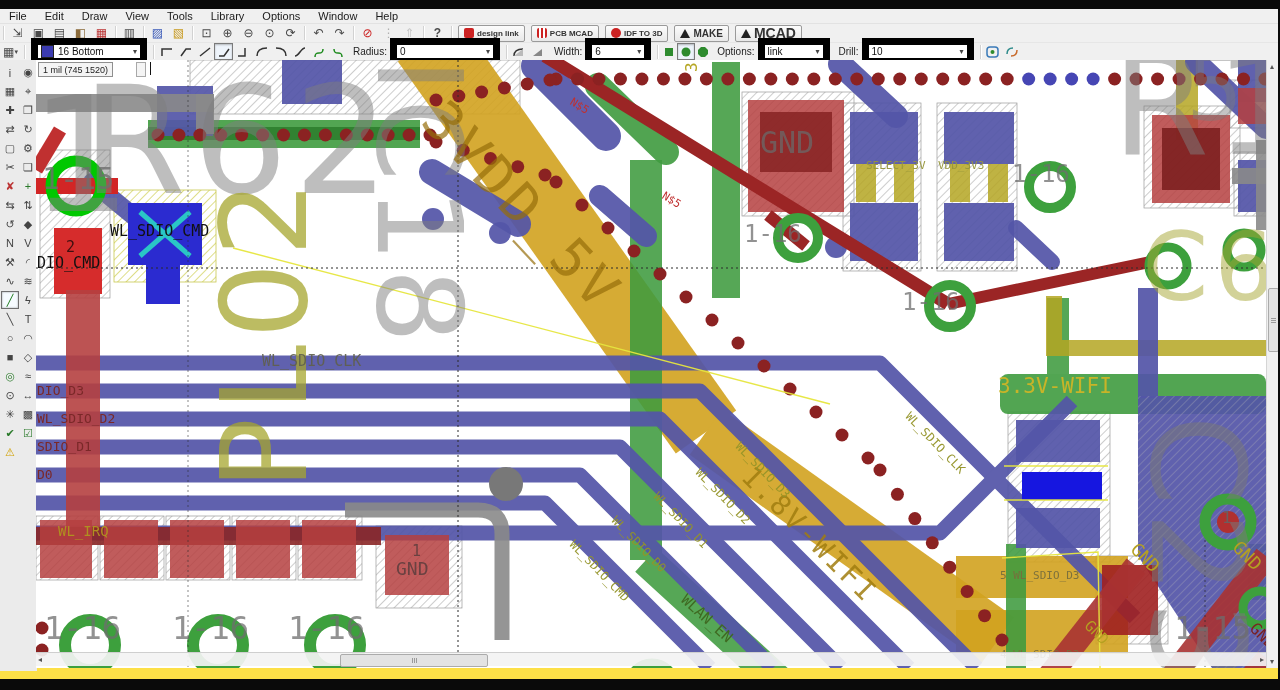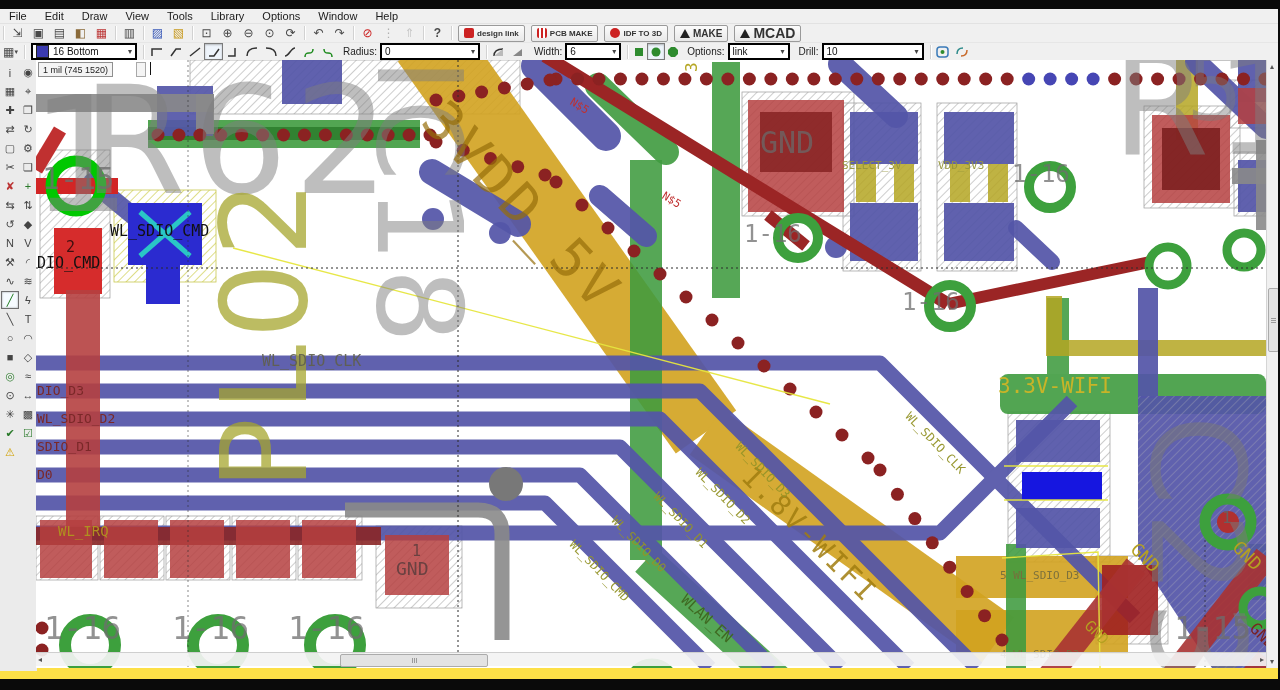--- a/index.html
+++ b/index.html
@@ -16,21 +16,21 @@
             display:flex;align-items:center;border-bottom:1px solid #bdbdbd;font-size:10px;color:#222;}
   .tbtn{width:19px;height:16px;display:flex;align-items:center;justify-content:center;
         font-size:12px;color:#4a4a4a;border:1px solid transparent;border-radius:2px;margin:0 0;}
   .sep{width:1px;height:14px;background:#d2d2d2;margin:0 3px;box-shadow:1px 0 0 #fff;}
   .vbtn{height:15px;border:1px solid #9a9a9a;border-radius:2px;background:linear-gradient(#fcfcfc,#e8e8e8);
         display:flex;align-items:center;gap:3px;padding:0 5px;margin:0 3px;font-size:8px;font-weight:bold;color:#333;}
   .vlogo{width:10px;height:10px;background:#cc2222;display:inline-block;border-radius:2px;}
   .vlogo.bars{background:repeating-linear-gradient(90deg,#cc2222 0 2px,#fff 2px 4px);}
   .tri{width:0;height:0;border-left:5px solid transparent;border-right:5px solid transparent;
        border-bottom:9px solid #222;display:inline-block;}
-  .combo{height:13px;border:2px solid #000000;background:#fff;display:inline-flex;align-items:center;
+  .combo{height:13px;border:7px solid #000000;background:#fff;display:inline-flex;align-items:center;
          padding:0 3px;margin:0 3px;font-size:10px;color:#111;position:relative;}
   .combo .car{margin-left:6px;font-size:8px;color:#444;}
   .lbl{margin-left:6px;color:#222;}
   .mini{width:17px;height:15px;display:flex;align-items:center;justify-content:center;border:1px solid transparent;}
   .mini.sel{border:1px solid #7a7a7a;background:#eef4fb;box-shadow:inset 0 1px 2px rgba(0,0,0,.25);}
   .viaShape{width:16px;height:15px;display:flex;align-items:center;justify-content:center;}
   
   #palette{position:absolute;left:0;top:60px;width:36px;height:608px;background:#ebebeb;
            display:grid;grid-template-columns:17px 17px;gap:1px;padding:3px 0 0 1px;align-content:start;}
   .pt{width:16px;height:16px;display:flex;align-items:center;justify-content:center;
@@ -115,21 +115,21 @@
     <div class="tbtn" style="color:#c8c8c8">⇑</div>
     <div class="sep"></div>
     <div class="tbtn" style="font-weight:bold">?</div>
     <div class="sep"></div>
     <div class="vbtn">
       <span class="vlogo"></span>
       <span>design link</span>
     </div>
     <div class="vbtn">
       <span class="vlogo bars"></span>
-      <span>PCB MAKE</span>
+      <span>PCB MCAD</span>
     </div>
     <div class="vbtn">
       <span class="vlogo" style="border-radius:50%"></span>
       <span>IDF TO 3D</span>
     </div>
     <div class="vbtn">
       <span class="tri"></span>
       <span style="font-size:10px">MAKE</span>
     </div>
     <div class="vbtn">
@@ -561,41 +561,42 @@
 
     
     <div id="labels">
       <div class="cl big" style="left:30px;top:76px;font-size:160px;color:rgba(125,125,125,.5)">1</div>
       <div class="cl big" style="left:82px;top:66px;font-size:150px;color:rgba(125,125,125,.5)">R62</div>
       <div class="cl big" style="left:478px;top:58px;font-size:118px;color:rgba(125,125,125,.5);transform:rotate(90deg)">IC18</div>
       <div class="cl big" style="left:205px;top:490px;font-size:120px;color:rgba(165,165,45,.75);transform:rotate(-90deg)">PL02</div>
       <div class="cl big" style="left:1112px;top:36px;font-size:140px;color:rgba(125,125,125,.5)">R10</div>
       <div class="cl big" style="left:1186px;top:44px;font-size:90px;color:rgba(125,125,125,.45)">5</div>
       <div class="cl big" style="left:1262px;top:415px;font-size:130px;color:rgba(120,120,120,.55);transform:rotate(90deg)">C23</div>
+      <div class="cl big" style="left:1142px;top:220px;font-size:95px;color:rgba(165,165,50,.5)">C6</div>
 
       <div class="cl" style="left:110px;top:224px;font-size:15px;color:#111">WL_SDIO_CMD</div>
       <div class="cl" style="left:37px;top:256px;font-size:15px;color:#111">DIO_CMD</div>
       <div class="cl" style="left:66px;top:240px;font-size:15px;color:#401010">2</div>
       <div class="cl" style="left:42px;top:164px;font-size:30px;color:rgba(110,110,110,.8)">1-15</div>
 
       <div class="cl" style="left:262px;top:354px;font-size:15px;color:rgba(95,95,75,.9)">WL_SDIO_CLK</div>
       <div class="cl" style="left:37px;top:384px;font-size:13px;color:#7a2828">DIO_D3</div>
       <div class="cl" style="left:37px;top:412px;font-size:13px;color:#7a2828">WL_SDIO_D2</div>
       <div class="cl" style="left:37px;top:440px;font-size:13px;color:#7a2828">SDIO_D1</div>
       <div class="cl" style="left:37px;top:468px;font-size:13px;color:#7a2828">D0</div>
       <div class="cl" style="left:58px;top:524px;font-size:14px;color:#b09020">WL_IRQ</div>
 
       <div class="cl" style="left:574px;top:96px;font-size:11px;color:#c03030;transform:rotate(32deg)">N$5</div>
       <div class="cl" style="left:666px;top:190px;font-size:11px;color:#c03030;transform:rotate(32deg)">N$5</div>
       <div class="cl" style="left:452px;top:92px;font-size:54px;letter-spacing:5px;color:rgba(150,110,10,.7);transform:rotate(47deg)">3VDD_5V</div>
       <div class="cl" style="left:756px;top:462px;font-size:28px;letter-spacing:3px;color:rgba(160,125,15,.85);transform:rotate(45deg)">1.8V-WIFI</div>
       <div class="cl" style="left:998px;top:376px;font-size:21px;color:#c8b428">3.3V-WIFI</div>
       <div class="cl vtext" style="left:700px;top:72px;height:150px;font-size:16px;color:#b5a623">3.3V-WIFI</div>
       <div class="cl" style="left:688px;top:592px;font-size:15px;color:#3f6a22;transform:rotate(42deg)">WLAN_EN</div>
-      <div class="cl" style="left:842px;top:160px;font-size:11px;color:rgba(150,150,60,.95)">SELECT_3V</div>
+      <div class="cl" style="left:866px;top:160px;font-size:11px;color:rgba(150,150,60,.95)">SELECT_3V</div>
       <div class="cl" style="left:938px;top:160px;font-size:11px;color:rgba(150,150,60,.95)">VDD_3V3</div>
 
       <div class="cl" style="left:760px;top:128px;font-size:30px;color:rgba(105,105,105,.75)">GND</div>
       <div class="cl" style="left:412px;top:544px;font-size:15px;color:rgba(90,60,60,.85)">1</div>
       <div class="cl" style="left:396px;top:560px;font-size:18px;color:rgba(90,60,60,.85)">GND</div>
       <div class="cl" style="left:1140px;top:540px;font-size:18px;color:#b5a020;transform:rotate(45deg)">GND</div>
       <div class="cl" style="left:1242px;top:538px;font-size:18px;color:#b5a020;transform:rotate(45deg)">GND</div>
       <div class="cl" style="left:1092px;top:618px;font-size:15px;color:#b5a020;transform:rotate(45deg)">GND</div>
       <div class="cl" style="left:1258px;top:620px;font-size:16px;color:#7a2020;transform:rotate(45deg)">GND</div>
       <div class="cl" style="left:1222px;top:510px;font-size:16px;color:rgba(100,100,100,.9)">1</div>

